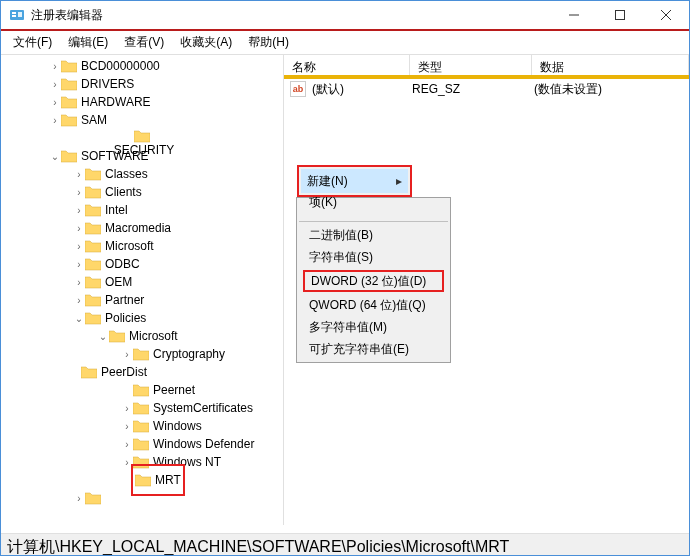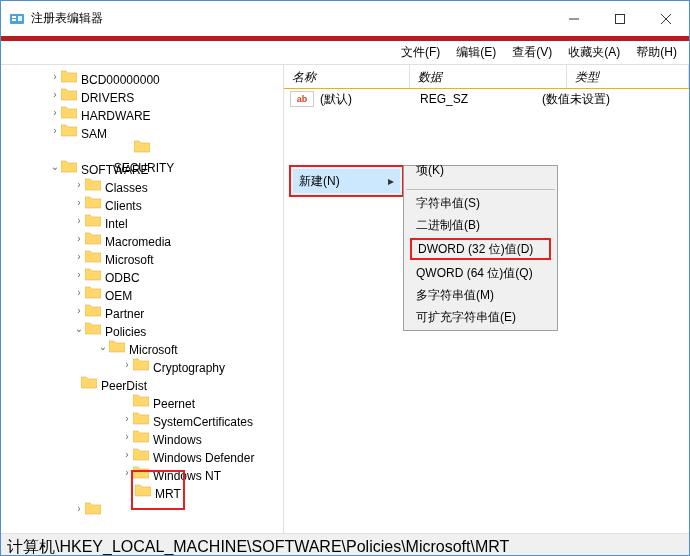--- a/index.html
+++ b/index.html
@@ -1,35 +1,35 @@
 <!DOCTYPE html>
 <html><head>
 <meta charset="utf-8">
 <style>
   * { box-sizing: border-box; margin: 0; padding: 0; font-family: "Microsoft YaHei", "Segoe UI", sans-serif; font-size: 12px; }
   body { width: 690px; height: 556px; background: #fff; border: 1px solid #4a8fd8; position: relative; overflow: hidden; }
-  .titlebar { height: 40px; display: flex; align-items: center; padding-left: 8px; background: #fff; border-bottom: 5px solid #b91c1c; }
+  .titlebar { height: 30px; display: flex; align-items: center; padding-left: 8px; background: #fff; border-bottom: 2px solid #b91c1c; }
   .app-icon { width: 16px; height: 16px; margin-right: 6px; }
   .title { flex: 1; font-size: 12px; }
   .winbtn { width: 46px; height: 30px; display: flex; align-items: center; justify-content: center; color: #333; }
-  .menubar { height: 24px; display: flex; align-items: center; padding: 0 4px; border-bottom: 1px solid #e0e0e0; justify-content: flex-end; }
+  .menubar { height: 24px; display: flex; align-items: center; padding: 0 4px; border-bottom: 1px solid #e0e0e0; }
   .menubar span { padding: 2px 8px; }
   .body { display: flex; height: 470px; }
   .tree { width: 283px; border-right: 1px solid #e0e0e0; overflow: hidden; padding-top: 2px; }
   .row { height: 18px; display: flex; align-items: center; white-space: nowrap; }
   .ar { width: 12px; text-align: center; color: #6a6a6a; font-size: 10px; }
   .folder { width: 16px; height: 14px; display: inline-block; }
   .folder svg { display: block; }
-  .lbl { margin-left: 4px; margin-top: 8px; }
+  .lbl { margin-left: 4px; }
   .listpane { flex: 1; position: relative; }
-  .listhead { height: 24px; display: flex; border-bottom: 1px solid #eab308; font-style: italic; }
+  .listhead { height: 24px; display: flex; border-bottom: 4px solid #eab308; }
   .col { padding: 4px 8px; border-right: 1px solid #e0e0e0; font-size: 12px; }
   .listrow { height: 20px; display: flex; align-items: center; }
-  .ab { width: 24px; height: 16px; border: 1px solid #ccc; display: inline-flex; align-items: center; justify-content: center; margin: 0 6px; font-size: 9px; color: #d24726; font-weight: bold; }
-  .cx-wrap { position: absolute; left: 288px; top: 164px; display: flex; align-items: flex-start; }
+  .ab { width: 16px; height: 16px; border: 1px solid #ccc; display: inline-flex; align-items: center; justify-content: center; margin: 0 6px; font-size: 9px; color: #d24726; font-weight: bold; }
+  .cx-wrap { position: absolute; left: 296px; top: 164px; display: flex; align-items: flex-start; flex-direction: column; }
   .cx1 { width: 115px; background: #f0f0f0; border: 1px solid #a0a0a0; padding: 2px; }
   .cx1-item { height: 24px; display: flex; align-items: center; padding: 0 6px; }
   .cx1-item.hi { background: #cce8ff; }
   .cx1-item .arw { margin-left: auto; color: #333; }
   .hl-red { border: 2.5px solid #e62020; }
   .cx2 { width: 155px; background: #f0f0f0; border: 1px solid #a0a0a0; padding: 2px; margin-left: -1px; }
   .cx2-item { height: 22px; display: flex; align-items: center; padding: 0 10px; }
   .status { position: absolute; left: 0; bottom: 0; right: 0; height: 22px; border-top: 1px solid #e0e0e0; padding: 3px 6px; background: #f0f0f0; font-size: 16px; }
 </style>
 </head>
@@ -296,43 +296,43 @@
         <span class="folder">
           <svg viewBox="0 0 16 14">
             <path d="M0 2 L0 13 L16 13 L16 4 L7 4 L5 2 Z" fill="#ffd76a" stroke="#d4a838" stroke-width="0.5"></path>
           </svg>
         </span>
       </div>
     </div>
   <div class="listpane">
     <div class="listhead">
       <div class="col" style="width:126px">名称</div>
+      <div class="col" style="width:122px">类型</div>
       <div class="col" style="flex:1">数据</div>
-      <div class="col" style="width:122px">类型</div>
     </div>
     <div class="listrow">
       <span class="ab">ab</span>
       <span style="width:100px">(默认)</span>
       <span style="width:122px">REG_SZ</span>
       <span>(数值未设置)</span>
     </div>
   </div>
 </div>
 
 <div class="cx-wrap">
   <div class="cx1 hl-red">
     <div class="cx1-item hi">
       <span>新建(N)</span>
       <span class="arw">▸</span>
     </div>
   </div>
   <div class="cx2" id="cx2">
       <div class="cx2-item" style="border-bottom: 1px solid rgb(192, 192, 192); margin-bottom: 2px; padding-bottom: 16px;">项(K)</div>
+      <div class="cx2-item">二进制值(B)</div>
       <div class="cx2-item">字符串值(S)</div>
-      <div class="cx2-item">二进制值(B)</div>
       <div class="cx2-item hl-red" style="margin: 2px 4px; padding: 0px 6px;">DWORD (32 位)值(D)</div>
       <div class="cx2-item">QWORD (64 位)值(Q)</div>
       <div class="cx2-item">多字符串值(M)</div>
       <div class="cx2-item">可扩充字符串值(E)</div>
     </div>
 </div>
 
 <div class="status">计算机\HKEY_LOCAL_MACHINE\SOFTWARE\Policies\Microsoft\MRT</div>
 
 </body></html>

